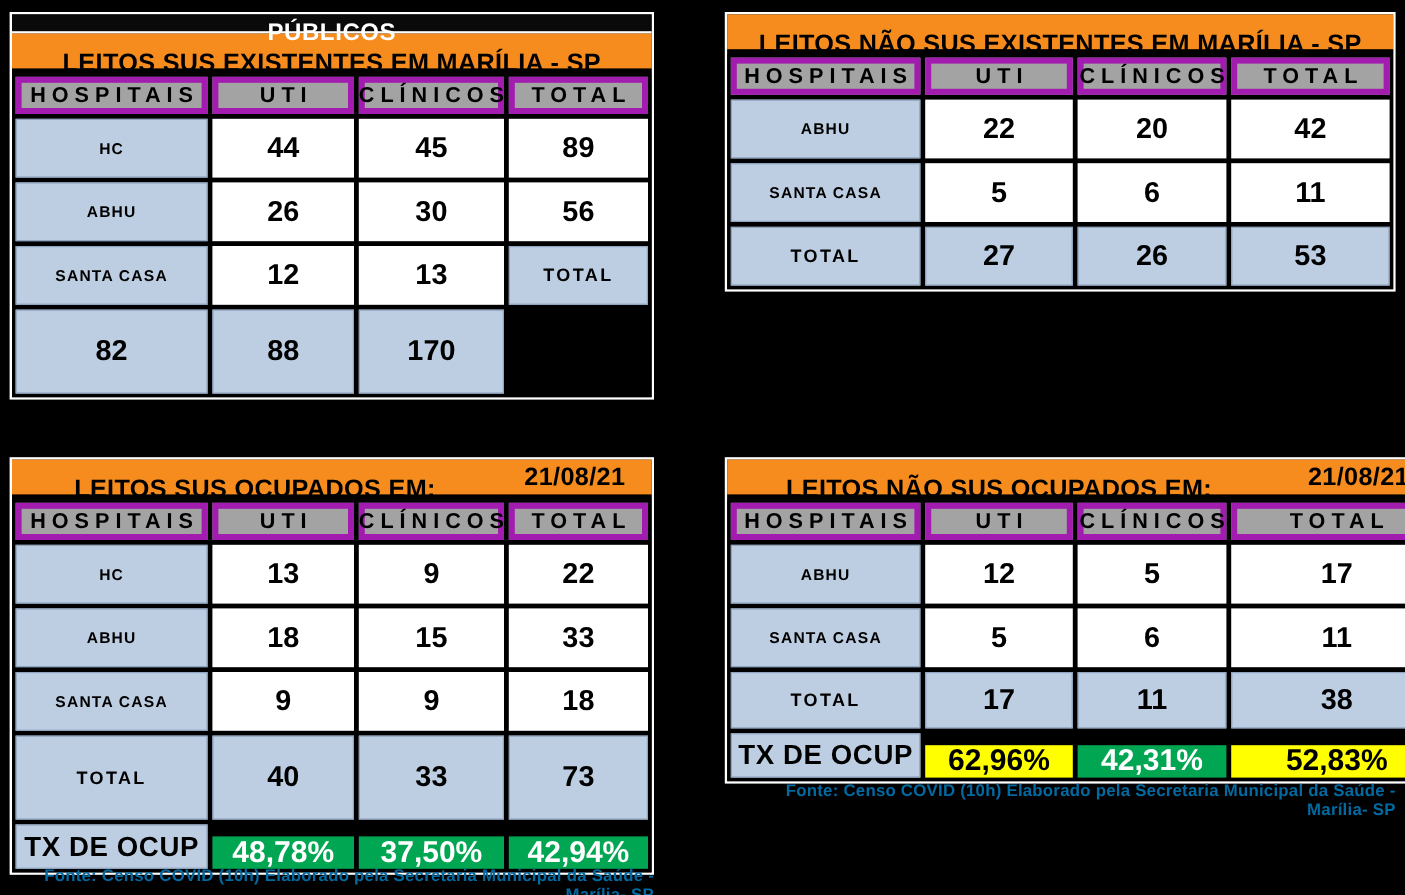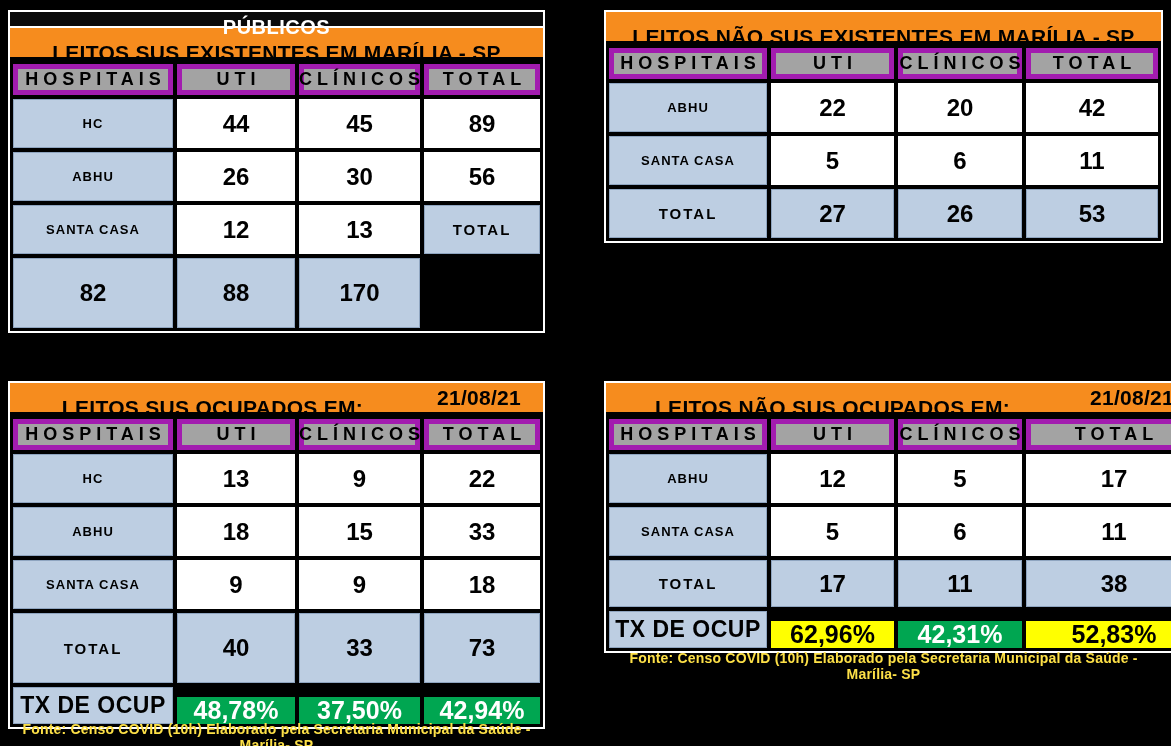--- a/index.html
+++ b/index.html
@@ -49,21 +49,21 @@
     background:#BDCEE2; border:1px solid #8fa5c0;
     font-size:15px; letter-spacing:2px;
   }
   .c-tnum  { background:#BDCEE2; border:1px solid #8fa5c0; font-size:24px; }
   .c-txlabel { background:#BDCEE2; border:1px solid #8fa5c0; font-size:23px; letter-spacing:.5px; }
   .c-tx { font-size:25px;margin-top:10px; }
   .c-tx[data-tone="green"]  { background:#00A651; color:#fff; }
   .c-tx[data-tone="yellow"] { background:#FFFF00; color:#000; }
 
   .src-footer {
-    position:absolute; color:#fde047; text-align:center; font-size:14px; letter-spacing:.2px;
+    position:absolute; color:#0369a1; text-align:right; font-size:14px; letter-spacing:.2px;
   }
   #footer-left  { left:8px;   top:721px; width:537px; }
   #footer-right { left:604px; top:650px; width:559px; }
 </style>
 </head>
 <body>
 
 <div class="tbl" id="tbl-pub-exist">
   <div class="black-title">PÚBLICOS</div>
   <div class="orange-bar single">

